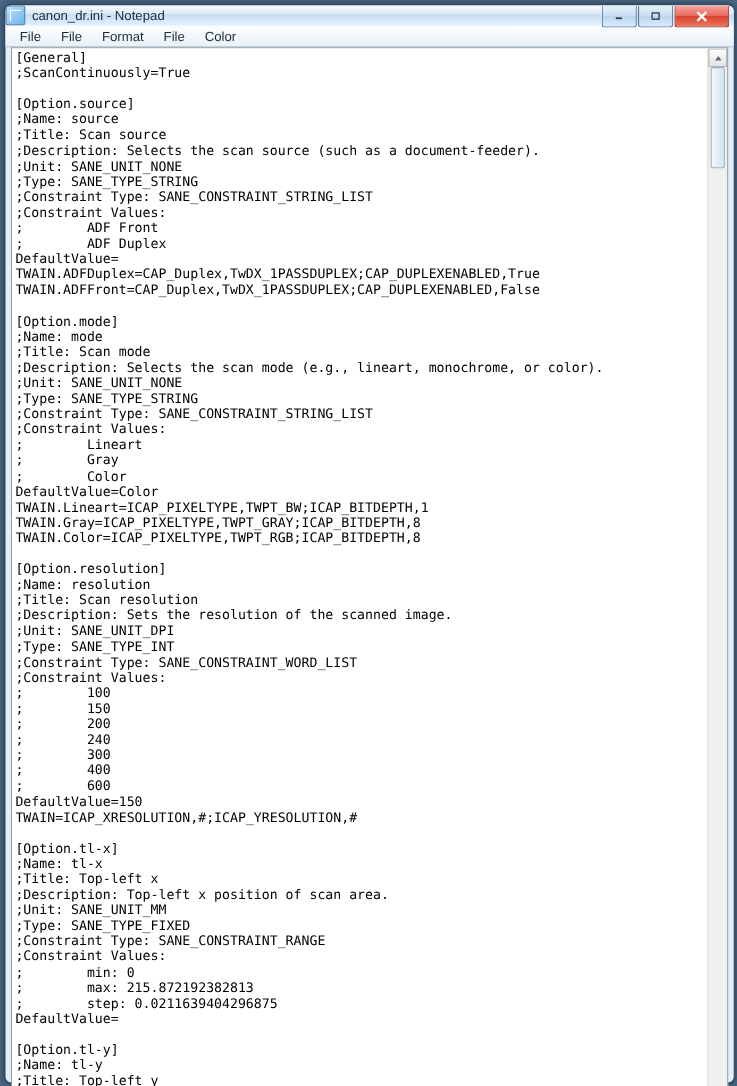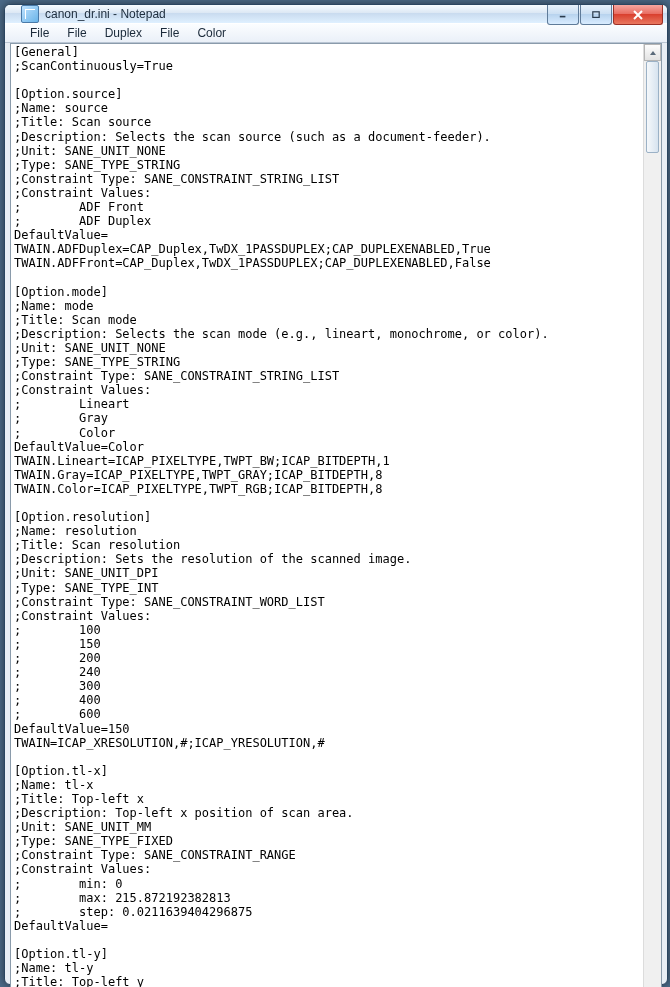--- a/index.html
+++ b/index.html
@@ -24,21 +24,21 @@
     display: flex;
     flex-direction: column;
   }
   .titlebar {
     height: 28px;
     background: linear-gradient(to bottom, #f7fbff 0%, #dbe7f4 45%, #c9dbef 46%, #dff0ff 100%);
     border-top-left-radius: 5px;
     border-top-right-radius: 5px;
     display: flex;
     align-items: center;
-    padding-left: 16px;
+    padding-left: 0;
     position: relative;
   }
   .titlebar-icon {
     width: 16px;
     height: 16px;
     margin-right: 6px;
     display: inline-block;
     background: linear-gradient(135deg,#bfe2ff,#6ab4e8);
     border: 1px solid #4a7aa8;
     border-radius: 2px;
@@ -85,21 +85,21 @@
     border-color: #9b2f25;
   }
   .close-btn svg, .min-btn svg, .max-btn svg { display:block; }
   .menubar {
     height: 21px;
     background: linear-gradient(to bottom,#fbfdff,#eaf0f8);
     border-top: 1px solid #fff;
     border-bottom: 1px solid #b9c5d3;
     display: flex;
     align-items: center;
-    padding-left: 16px;
+    padding-left: 4px;
     font-size: 12px;
     color: #1b2a3a;
   }
   .menu-item {
     padding: 2px 9px;
     cursor: pointer;
   }
   .client {
     flex: 1;
     display: flex;
@@ -186,21 +186,21 @@
         <svg width="12" height="10" viewBox="0 0 12 10">
             <path d="M2 1 L10 9 M10 1 L2 9" stroke="#fff" stroke-width="2"></path>
           </svg>
       </div>
     </div>
   </div>
 
   <div class="menubar">
     <div class="menu-item">File</div>
     <div class="menu-item">File</div>
-    <div class="menu-item">Duplex</div>
+    <div class="menu-item">Format</div>
     <div class="menu-item">File</div>
     <div class="menu-item">Color</div>
   </div>
 
   <div class="client">
     <div class="editor-wrap">
       <div class="editor">[General]
 ;ScanContinuously=True
 
 [Option.source]

